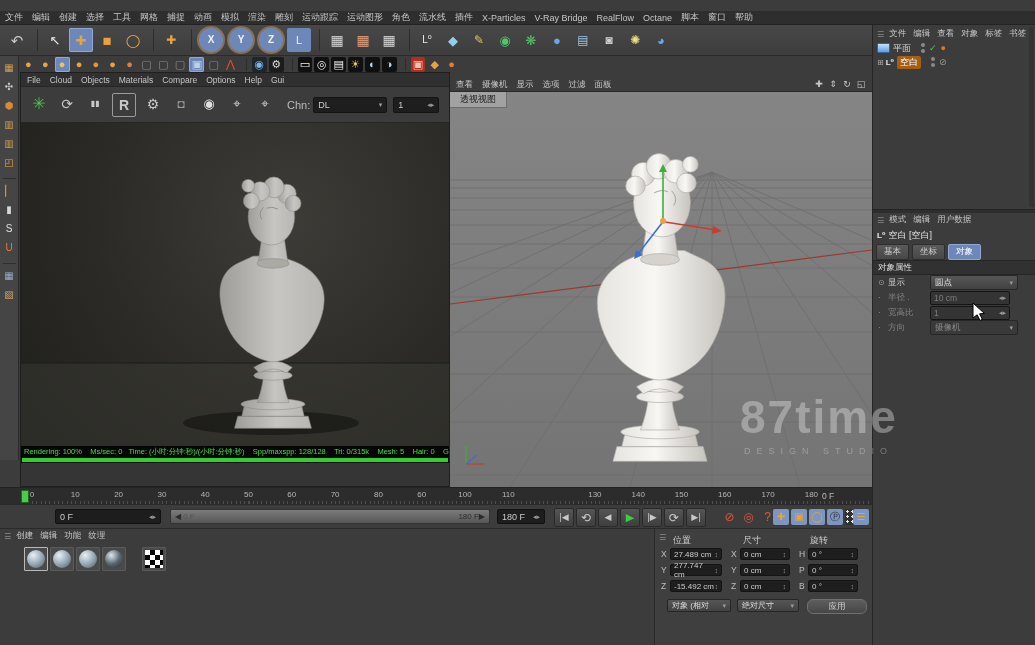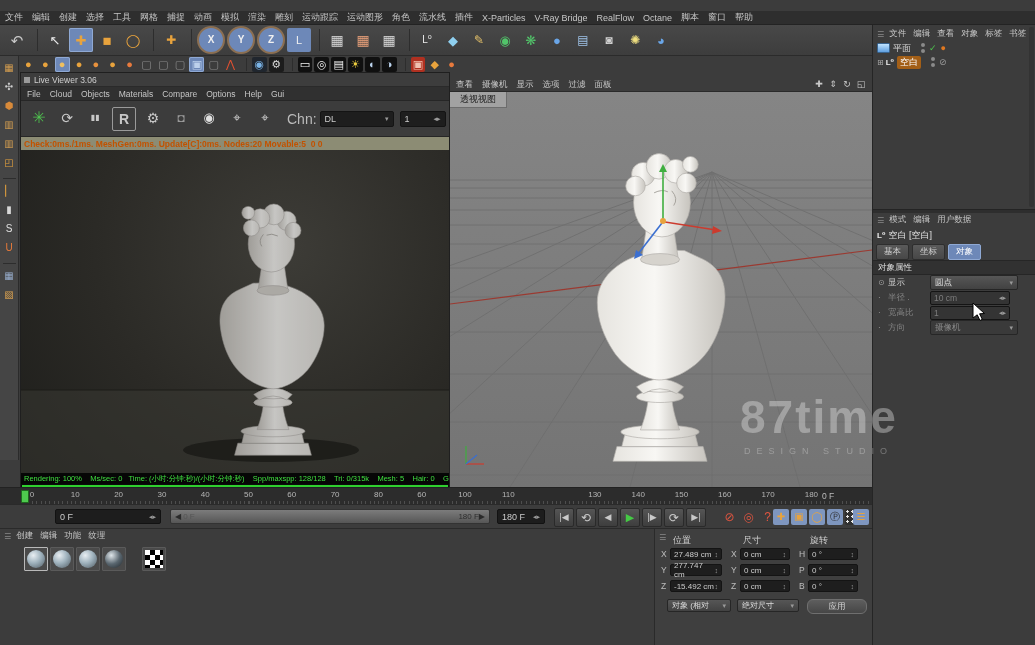--- a/index.html
+++ b/index.html
@@ -257,24 +257,20 @@
       <span class="icon" style="color: rgb(216, 216, 216);">▮</span>
       <span class="icon" style="color: rgb(224, 224, 224);">S</span>
       <span class="icon" style="color: rgb(232, 122, 58);">U</span>
       <span class="tsep"></span>
       <span class="icon" style="color: rgb(154, 176, 208);">▦</span>
       <span class="icon" style="color: rgb(216, 160, 80);">▧</span>
     </div>
   <div id="sidetext" class="abs">M 4D</div>
 
   <div id="lv" class="abs">
-    <div id="lv-title">
-      <span class="sq"></span>
-      <span>Live Viewer 3.06</span>
-    </div>
     <div id="lv-menu">
         <span class="mi">File</span>
         <span class="mi">Cloud</span>
         <span class="mi">Objects</span>
         <span class="mi">Materials</span>
         <span class="mi">Compare</span>
         <span class="mi">Options</span>
         <span class="mi">Help</span>
         <span class="mi">Gui</span>
       </div>
@@ -283,31 +279,30 @@
           <span class="icon" style="color: rgb(79, 194, 79); font-size: 16px;">✳</span>
           <span class="icon" style="color: rgb(200, 200, 200); font-size: 14px;">⟳</span>
           <span class="icon" style="color: rgb(200, 200, 200); font-size: 8px;">▮▮</span>
           <span class="icon box" style="color: rgb(200, 200, 200);">R</span>
           <span class="icon" style="color: rgb(200, 200, 200); font-size: 14px;">⚙</span>
           <span class="icon" style="color: rgb(154, 154, 154); font-size: 12px;">◘</span>
           <span class="icon" style="color: rgb(224, 224, 224); font-size: 13px;">◉</span>
           <span class="icon" style="color: rgb(200, 200, 200); font-size: 13px;">⌖</span>
           <span class="icon" style="color: rgb(200, 200, 200); font-size: 13px;">⌖</span>
         </span>
-      <span style="font-size:14px;color:#bbb;margin-left:8px">Chn:</span>
+      <span style="font-size:11px;color:#bbb;margin-left:8px">Chn:</span>
       <span class="lv-dd">
         <span>DL</span>
         <span class="arr">▾</span>
       </span>
       <span class="lv-spin">
         <span>1</span>
         <span class="arr">◂▸</span>
       </span>
     </div>
-    <div id="lv-status">Check:0ms./1ms. MeshGen:0ms. Update[C]:0ms. Nodes:20 Movable:5  0 0</div>
     <div id="lv-render">
       <svg width="430" height="323">
         <rect x="0" y="240" width="430" height="83" fill="#3a3933" opacity="0.5"></rect>
         <line x1="0" y1="240" x2="430" y2="240" stroke="#1d1d19" stroke-width="1"></line>
         <ellipse cx="250" cy="300" rx="88" ry="12" fill="#0f0f0c" opacity="0.55"></ellipse>
         <g style="filter:brightness(0.8)">
           <use href="#bust" transform="translate(332,38) scale(-0.8,0.8)"></use>
         </g>
       </svg>
     </div>

